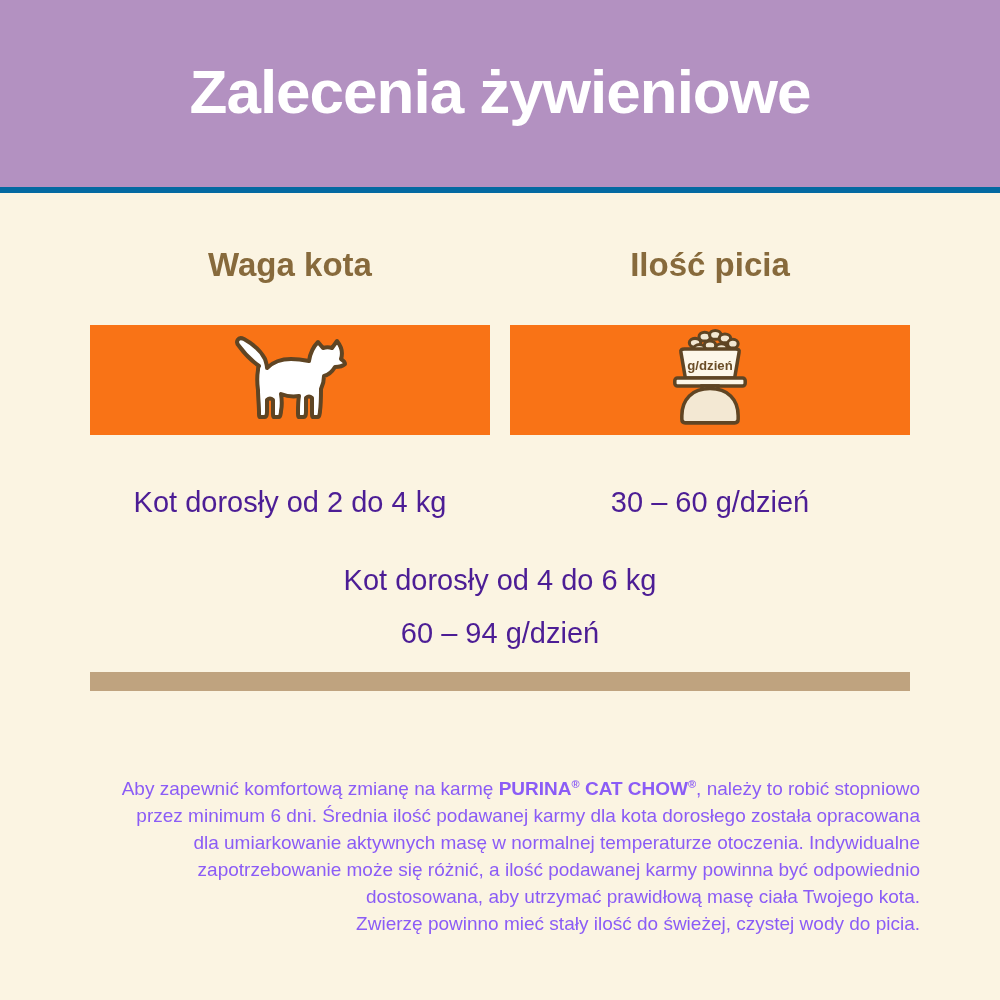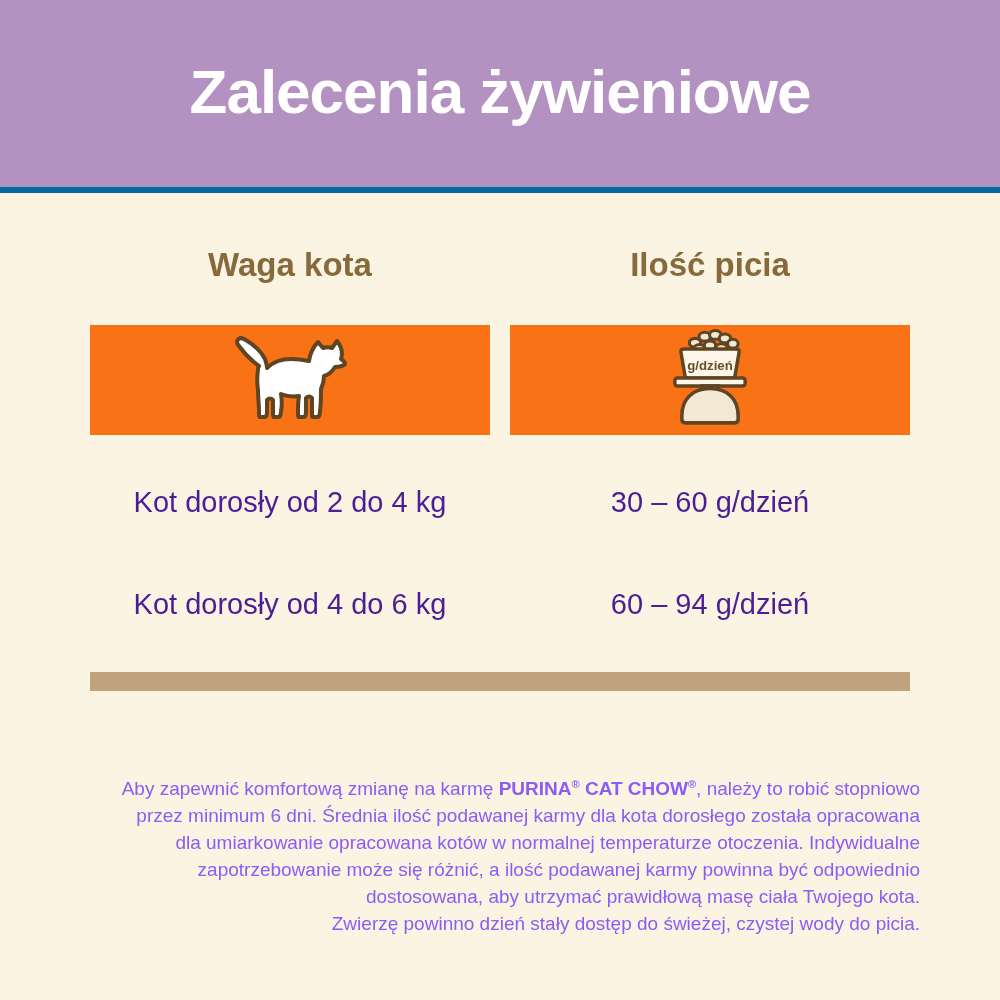--- a/index.html
+++ b/index.html
@@ -27,21 +27,21 @@
   .col{flex:1;display:flex;align-items:center;justify-content:center;}
   
   .col-headers{top:243px;height:44px;}
   .col-header{font-size:33px;font-weight:700;color:#876a3c;}
   
   .icon-bands{top:325px;height:110px;}
   .band{flex:1;height:110px;background:#f97316;display:flex;align-items:center;justify-content:center;}
   
   .data-row{height:48px;}
   .row-1{top:478px;}
-  .row-2{top:580px;}
+  .row-2{top:564px;flex-direction:column;}
   .cell{font-size:29px;font-weight:500;color:#4c1d95;}
   
   .divider{position:absolute;top:672px;left:90px;width:820px;height:19px;background:#bfa37f;}
   
   .footer{
     position:absolute;top:775px;left:80px;width:840px;
     text-align:right;color:#8b5cf6;
     font-size:19px;line-height:27px;font-weight:500;
   }
   .footer-line{white-space:nowrap;}
@@ -115,19 +115,19 @@
     <div class="col cell">60 – 94 g/dzień</div>
   </div>
 
   <div class="divider"></div>
 
   <div class="footer">
     <div class="footer-line">
       <span>Aby zapewnić komfortową zmianę na karmę </span><span class="brand">PURINA</span><sup class="reg">®</sup><span class="brand"> CAT CHOW</span><sup class="reg">®</sup><span>, należy to robić stopniowo</span>
     </div>
     <div class="footer-line">przez minimum 6 dni. Średnia ilość podawanej karmy dla kota dorosłego została opracowana</div>
-    <div class="footer-line">dla umiarkowanie opracowana kotów w normalnej temperaturze otoczenia. Indywidualne</div>
+    <div class="footer-line">dla umiarkowanie aktywnych masę w normalnej temperaturze otoczenia. Indywidualne</div>
     <div class="footer-line">zapotrzebowanie może się różnić, a ilość podawanej karmy powinna być odpowiednio</div>
     <div class="footer-line">dostosowana, aby utrzymać prawidłową masę ciała Twojego kota.</div>
-    <div class="footer-line">Zwierzę powinno dzień stały dostęp do świeżej, czystej wody do picia.</div>
+    <div class="footer-line">Zwierzę powinno mieć stały ilość do świeżej, czystej wody do picia.</div>
   </div>
 
 </div>
 
 </body></html>

